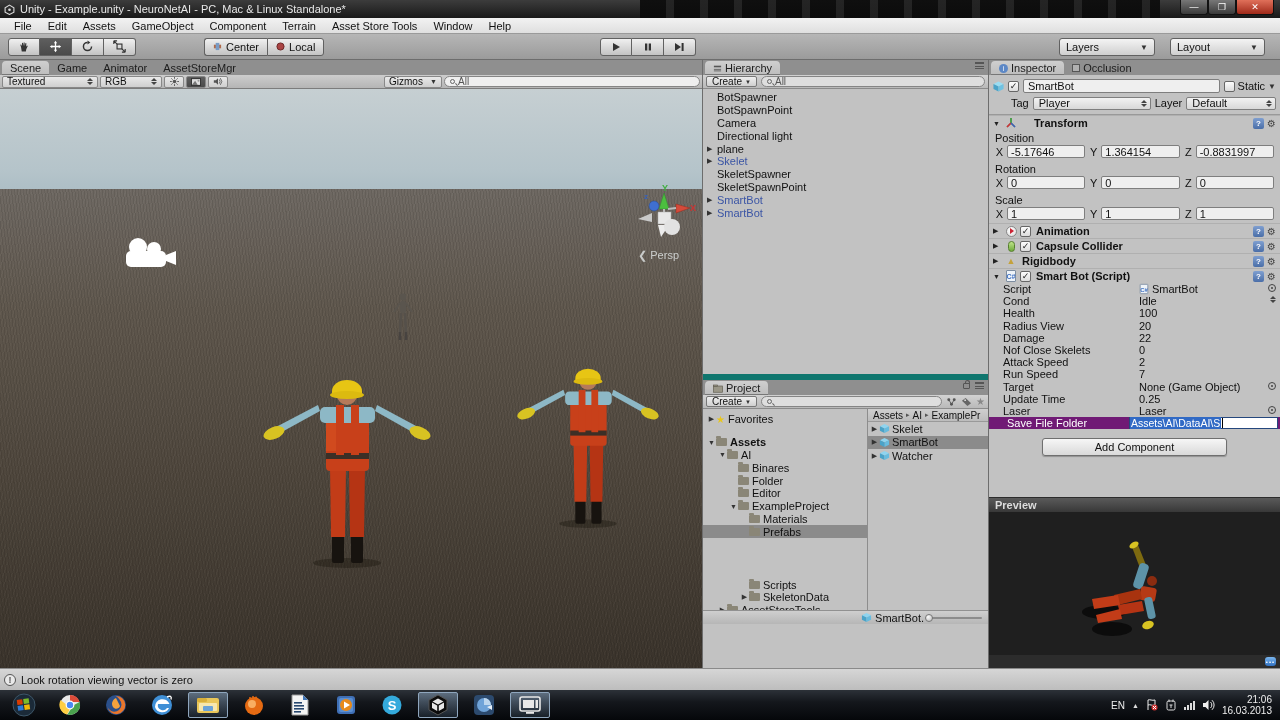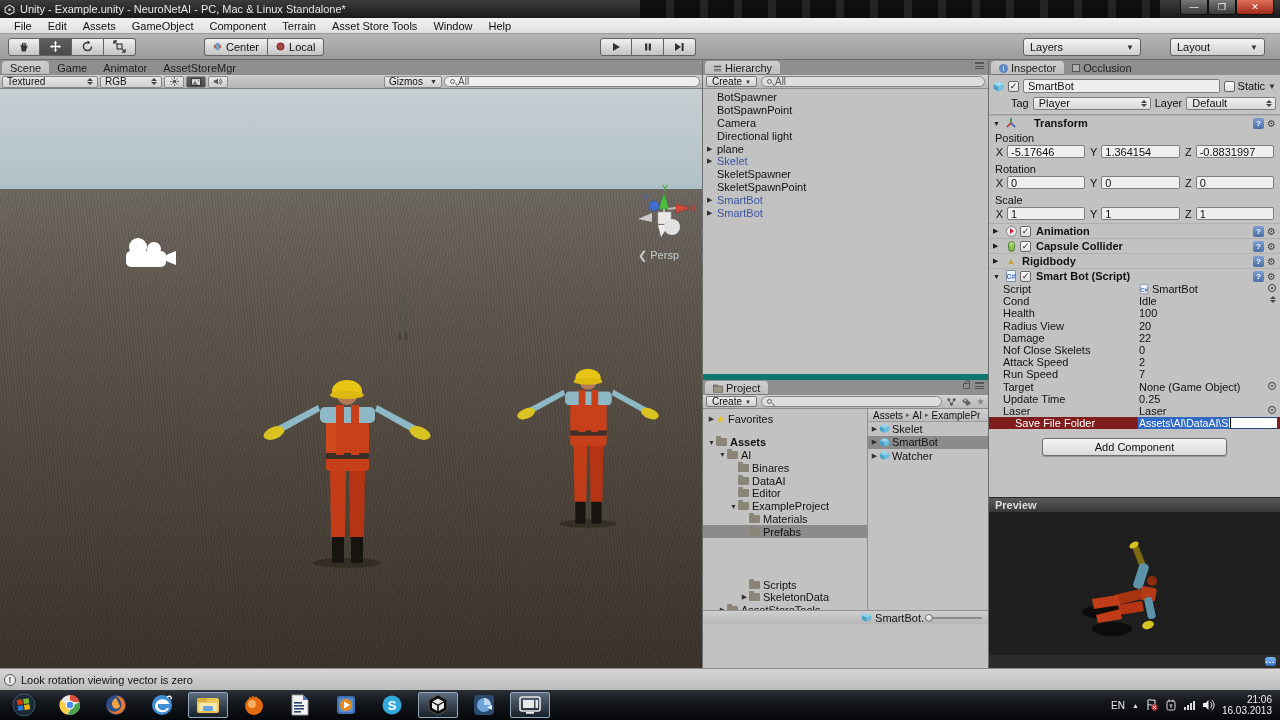--- a/index.html
+++ b/index.html
@@ -39,21 +39,21 @@
   .toolbtn.active { background:linear-gradient(180deg,#5e5e5e,#4a4a4a); }
   .pillbtn { height:18px; border:1px solid #616161; background:linear-gradient(180deg,#f0f0f0,#c3c3c3);
     display:flex; align-items:center; padding:8px 8px; gap:4px; font-size:11px; }
   .pivotgroup { display:flex; margin-left:68px; }
   .pivotgroup .pillbtn:first-child { border-radius:3px 0 0 3px; border-right:none; }
   .pivotgroup .pillbtn:last-child { border-radius:0 3px 3px 0; }
   #playgroup { position:absolute; left:600px; top:4px; display:flex; }
   .dd { height:18px; border:1px solid #616161; border-radius:3px;
     background:linear-gradient(180deg,#f4f4f4,#cfcfcf); display:flex; align-items:center;
     justify-content:space-between; padding:0 6px; }
-  #layers-dd { position:absolute; right:139px; top:4px; width:118px; }
+  #layers-dd { position:absolute; right:125px; top:4px; width:96px; }
   #layout-dd { position:absolute; right:15px; top:4px; width:95px; }
   .caret { font-size:8px; color:#333; }
 
   
   .tabstrip { height:15px; background:#8f8f8f; display:flex; align-items:flex-end; padding-left:2px; position:relative; }
   .tab { height:14px; padding:0 8px; display:flex; align-items:center; gap:3px;
     font-size:11px; color:#1c1c1c; border-radius:4px 4px 0 0; }
   .tab.active { background:linear-gradient(180deg,#cfcfcf,#bdbdbd); box-shadow:0 -1px 0 #777 inset; }
   .panel-corner { position:absolute; right:4px; top:2px; display:flex; gap:5px; align-items:center; }
   .lockicon { width:7px; height:6px; border:1px solid #555; border-radius:1px; position:relative; }
@@ -154,21 +154,21 @@
   .trio { display:flex; align-items:center; gap:4px; padding:0 6px 3px 6px; }
   .trio .axl { font-size:11px; width:8px; text-align:right; }
   .numfield { flex:1; height:13px; background:#efefef; border:1px solid #7e7e7e; border-radius:2px;
     display:flex; align-items:center; padding-left:3px; font-size:11px; min-width:0; }
   .proprow { height:12.2px; display:flex; align-items:center; padding-left:14px; font-size:11px; position:relative; }
   .proprow .plabel { width:136px; flex:none; white-space:nowrap; overflow:hidden; }
   .proprow .pvalue { flex:1; display:flex; align-items:center; gap:3px; white-space:nowrap; overflow:hidden; }
   .proprow .righticon { position:absolute; right:4px; top:1px; }
   .targeticon { width:8px; height:8px; border:1px solid #444; border-radius:50%; position:relative; }
   .targeticon:after { content:""; position:absolute; left:2px; top:2px; width:2px; height:2px; border-radius:50%; background:#444; }
-  .proprow.hl { background:#7f1d1d; padding-left:12px;justify-content:space-between; }
+  .proprow.hl { background:#701a75; padding-left:4px;justify-content:space-between; }
   .proprow.hl .plabel { color:#fff; padding-left:14px; }
   .editfield { flex:1; height:12px; background:#fff; border:1px solid #25477d; display:flex; align-items:center; margin-right:2px; }
   .editfield .selected { background:#316ac5; color:#fff; padding:0 1px; font-size:10.5px; }
   .cursorbar { width:1px; height:10px; background:#000; margin-left:1px; }
   #addcomp-wrap { height:36px; display:flex; align-items:flex-start; justify-content:center; padding-top:9px; }
   #addcomp-btn { width:185px; height:18px; border:1px solid #6f6f6f; border-radius:3px;
     background:linear-gradient(180deg,#f6f6f6,#d9d9d9); font-size:11px; display:flex; align-items:center; justify-content:center;
     box-shadow:0 1px 1px rgba(0,0,0,.25); }
   #insp-flex { flex:1; }
   #preview-panel { height:171px; display:flex; flex-direction:column; }
@@ -558,21 +558,21 @@
               <span class="lbl">AI</span>
             </div>
             <div class="trow" style="padding-left: 26px;">
               <span class="arr"></span>
               <span class="foldericon"></span>
               <span class="lbl">Binares</span>
             </div>
             <div class="trow" style="padding-left: 26px;">
               <span class="arr"></span>
               <span class="foldericon"></span>
-              <span class="lbl">DataAI</span>
+              <span class="lbl">Folder</span>
             </div>
             <div class="trow" style="padding-left: 26px;">
               <span class="arr"></span>
               <span class="foldericon"></span>
               <span class="lbl">Editor</span>
             </div>
             <div class="trow" style="padding-left: 26px;">
               <span class="arr">▼</span>
               <span class="foldericon"></span>
               <span class="lbl">ExampleProject</span>

